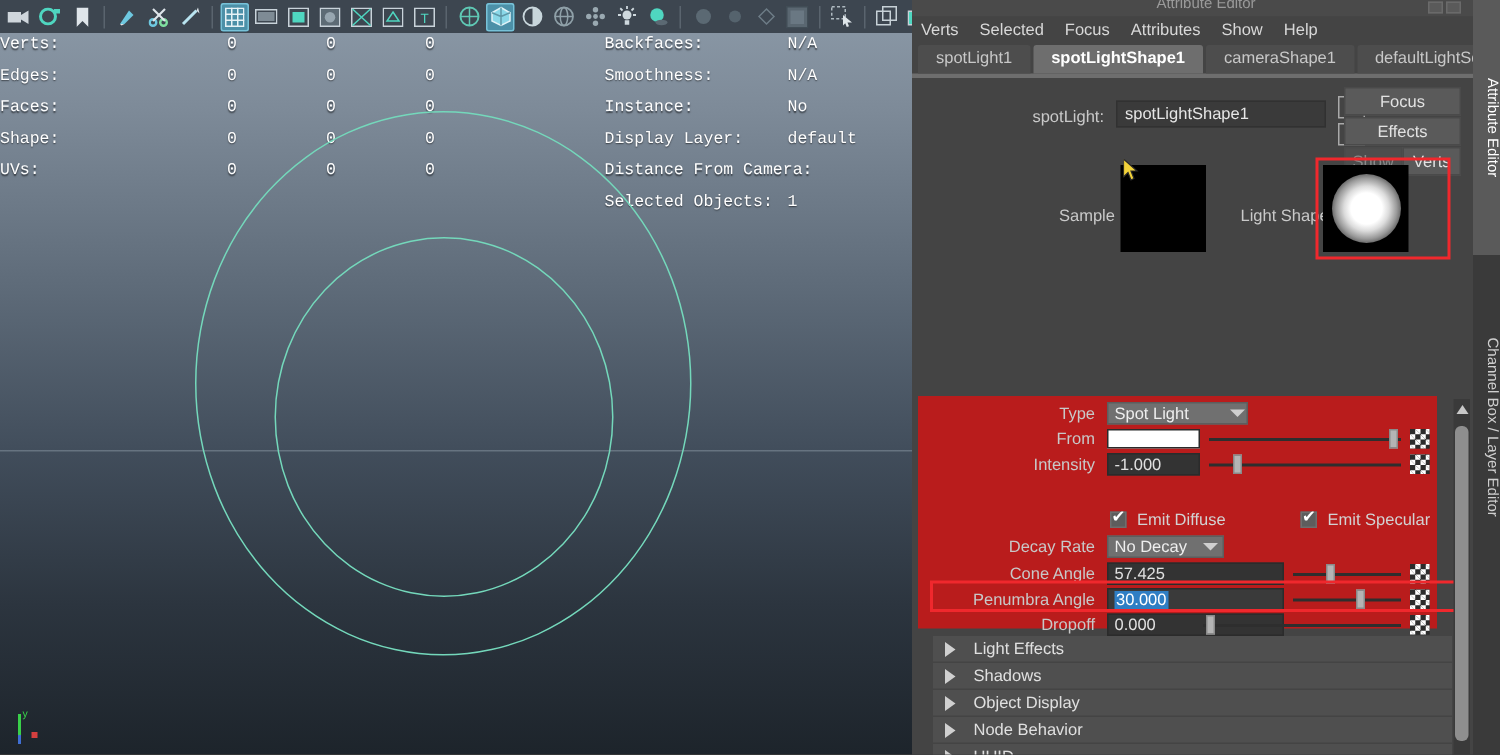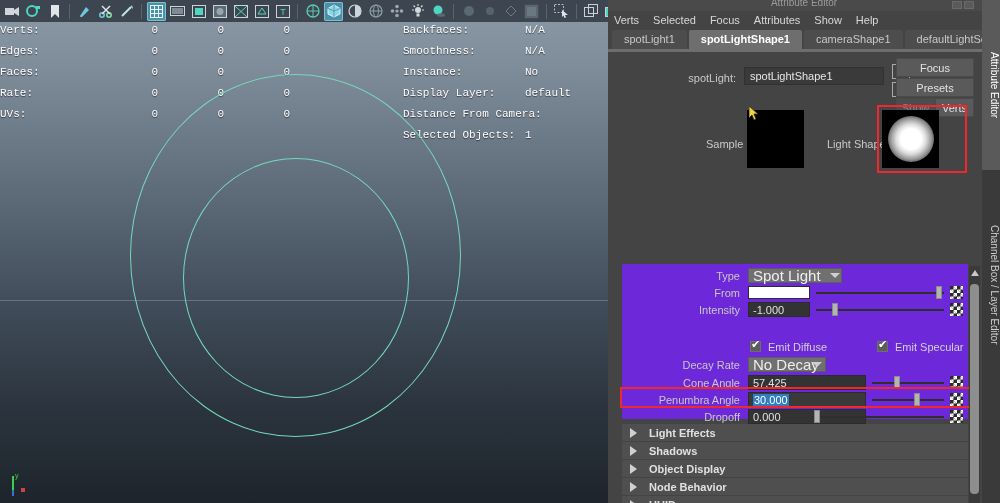--- a/index.html
+++ b/index.html
@@ -110,34 +110,34 @@
   #sw-sample { left:139px; }
   #sw-shape { left:274px; }
   #sw-shape .glow { position:absolute; left:50%; top:50%;
     transform:translate(-50%,-50%); width:46px; height:46px; border-radius:50%;
     background:radial-gradient(circle,#ffffff 0%,#ffffff 32%,#dcdcdc 46%,#9a9a9a 62%,#3a3a3a 80%,#000 100%); }
   #sw-shape-hl { position:absolute; left:269px; top:1px; width:90px; height:68px;
     border:2px solid #f0282d; }
   #cursor { position:absolute; left:141px; top:2px; width:14px; height:16px; }
 
   
-  #attr-block { position:absolute; left:14px; top:198px; width:346px; height:155px;
-    background:#6d28d9; }
+  #attr-block { position:absolute; left:4px; top:198px; width:346px; height:155px;
+    background:#b91c1c; }
   .a-row { position:relative; height:17px; }
   .a-lab { position:absolute; left:0; width:118px; text-align:right;
     font-size:11px; color:#c8c8c8; top:2px; }
   .a-field { position:absolute; left:126px; top:0px; width:62px; height:15px;
     background:#333333; border:1px solid #2b2b2b; color:#e0e0e0;
     font-size:11px; padding:0 4px; line-height:14px; }
   .a-field.wide { width:118px; }
   .a-field.sel { background:#3a3a3a; }
   .a-field.sel span { background:#2f7ec4; color:#ffffff; padding:0 1px; }
   .a-combo { position:absolute; left:126px; top:0px; width:94px; height:15px;
     background:#707070; border:1px solid #5d5d5d; color:#eeeeee;
-    font-size:15px; padding:0 4px; line-height:14px; }
+    font-size:11px; padding:0 4px; line-height:14px; }
   .a-combo-arrow { position:absolute; top:5px; width:0; height:0;
     border-left:5px solid transparent; border-right:5px solid transparent;
     border-top:5px solid #cfcfcf; }
   .a-colorswatch { position:absolute; left:126px; top:1px; width:62px; height:13px;
     background:#ffffff; border:1px solid #2b2b2b; }
   .a-slider { position:absolute; height:15px; top:0; }
   .a-slider .trk { position:absolute; left:0; right:0; top:7px; height:2px;
     background:#2e2e2e; }
   .a-slider .hnd { position:absolute; top:1px; width:6px; height:13px;
     background:#b4b4b4; border:1px solid #8a8a8a; }
@@ -155,21 +155,21 @@
   #penumbra-hl { position:absolute; left:12px; top:321px; width:352px; height:21px;
     border:2px solid #f0282d; }
 
   
   #sections { position:absolute; left:14px; top:358px; width:346px; }
   .sec { height:18px; background:#4f4f4f; border-bottom:1px solid #444;
     display:flex; align-items:center; padding-left:8px; }
   .sec .tri { width:0; height:0; border-top:5px solid transparent;
     border-bottom:5px solid transparent; border-left:7px solid #d0d0d0;
     margin-right:12px; }
-  .sec .nm { font-size:11px; color:#e0e0e0; font-weight:bold; }
+  .sec .nm { font-size:11px; color:#e0e0e0; font-weight:normal; }
 
   
   #ae-vscroll { position:absolute; right:2px; top:200px; width:11px; height:270px;
     background:#3a3a3a; }
   #ae-vscroll .thumb { position:absolute; left:1px; top:18px; width:9px; height:210px;
     background:#8e8e8e; border-radius:4px; }
   #ae-vscroll .arr { position:absolute; left:0; width:11px; height:13px;
     display:flex; align-items:center; justify-content:center; }
   #ae-vscroll .arr.up { top:0; }
   #ae-vscroll .arr i { width:0; height:0; border-left:4px solid transparent;
@@ -373,21 +373,21 @@
           </svg>
         </div>
 
     </div>
 
     <div id="hud">
       <div class="hud-col" id="hud-left">
         <div class="hud-row"><span class="lbl">Verts:</span><span class="v">0</span><span class="v">0</span><span class="v">0</span></div>
         <div class="hud-row"><span class="lbl">Edges:</span><span class="v">0</span><span class="v">0</span><span class="v">0</span></div>
         <div class="hud-row"><span class="lbl">Faces:</span><span class="v">0</span><span class="v">0</span><span class="v">0</span></div>
-        <div class="hud-row"><span class="lbl">Rate:</span><span class="v">0</span><span class="v">0</span><span class="v">0</span></div>
+        <div class="hud-row"><span class="lbl">Shape:</span><span class="v">0</span><span class="v">0</span><span class="v">0</span></div>
         <div class="hud-row"><span class="lbl">UVs:</span><span class="v">0</span><span class="v">0</span><span class="v">0</span></div>
       </div>
       <div class="hud-col" id="hud-right">
         <div class="hud-row"><span class="lbl">Backfaces:</span><span class="v">N/A</span></div>
         <div class="hud-row"><span class="lbl">Smoothness:</span><span class="v">N/A</span></div>
         <div class="hud-row"><span class="lbl">Instance:</span><span class="v">No</span></div>
         <div class="hud-row"><span class="lbl">Display Layer:</span><span class="v">default</span></div>
         <div class="hud-row"><span class="lbl">Distance From Camera:</span><span class="v"></span></div>
         <div class="hud-row"><span class="lbl">Selected Objects:</span><span class="v">1</span></div>
       </div>
@@ -436,21 +436,21 @@
 
       <div id="ae-scroll">
 
         <div class="name-row">
           <span class="lab">spotLight:</span>
           <div class="field">spotLightShape1</div>
           <div class="nodebtn" id="nodebtn-in"></div>
           <div class="nodebtn" id="nodebtn-out"></div>
           <div id="btnstack">
             <span class="ae-btn">Focus</span>
-            <span class="ae-btn">Presets</span>
+            <span class="ae-btn">Effects</span>
             <span class="ae-btn sm dim">Show</span><span class="ae-btn sm">Verts</span>
           </div>
         </div>
 
         <div id="swatch-row">
           <span class="sw-label" id="sw-sample-lab">Sample</span>
           <div class="sw-box" id="sw-sample"></div>
           <span class="sw-label" id="sw-shape-lab">Light Shape</span>
           <div class="sw-box" id="sw-shape">
               <div class="glow"></div>

